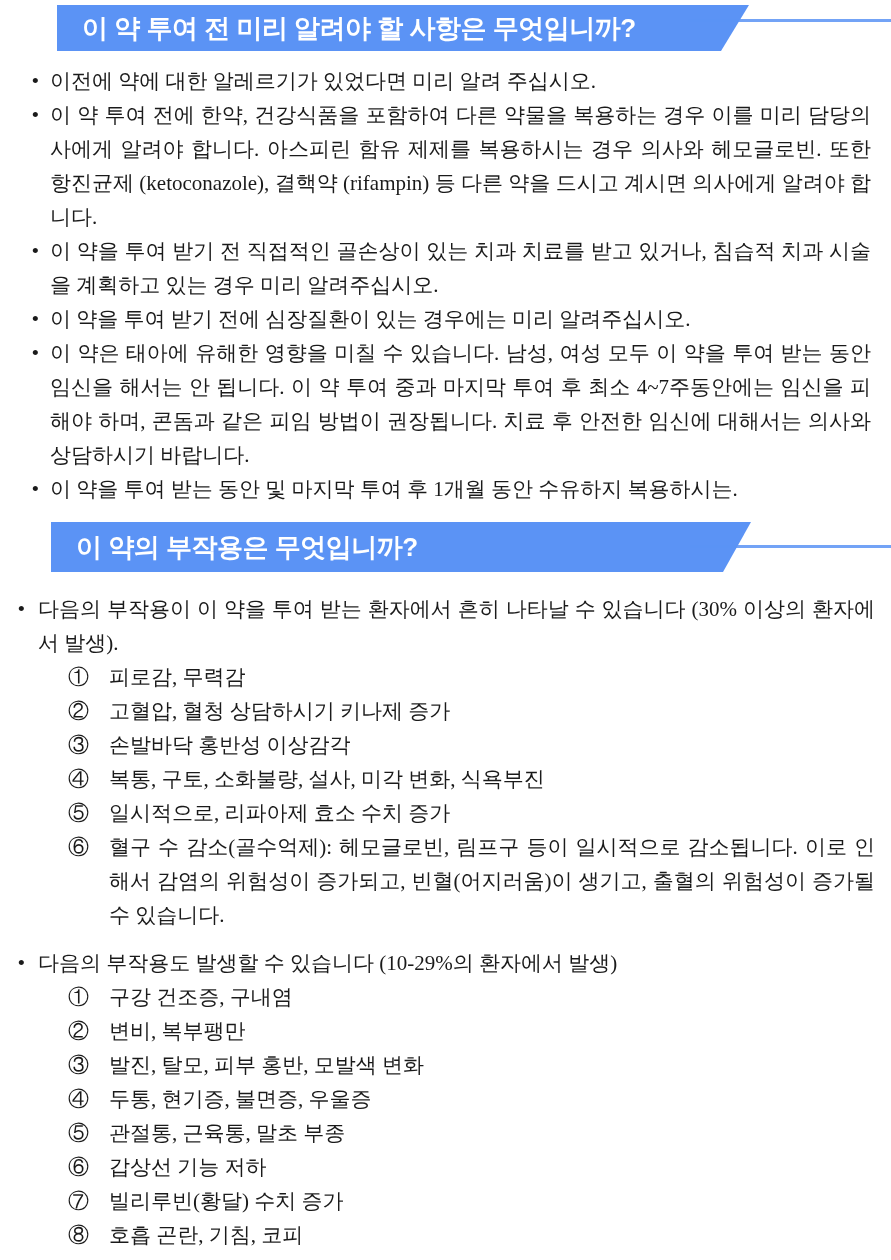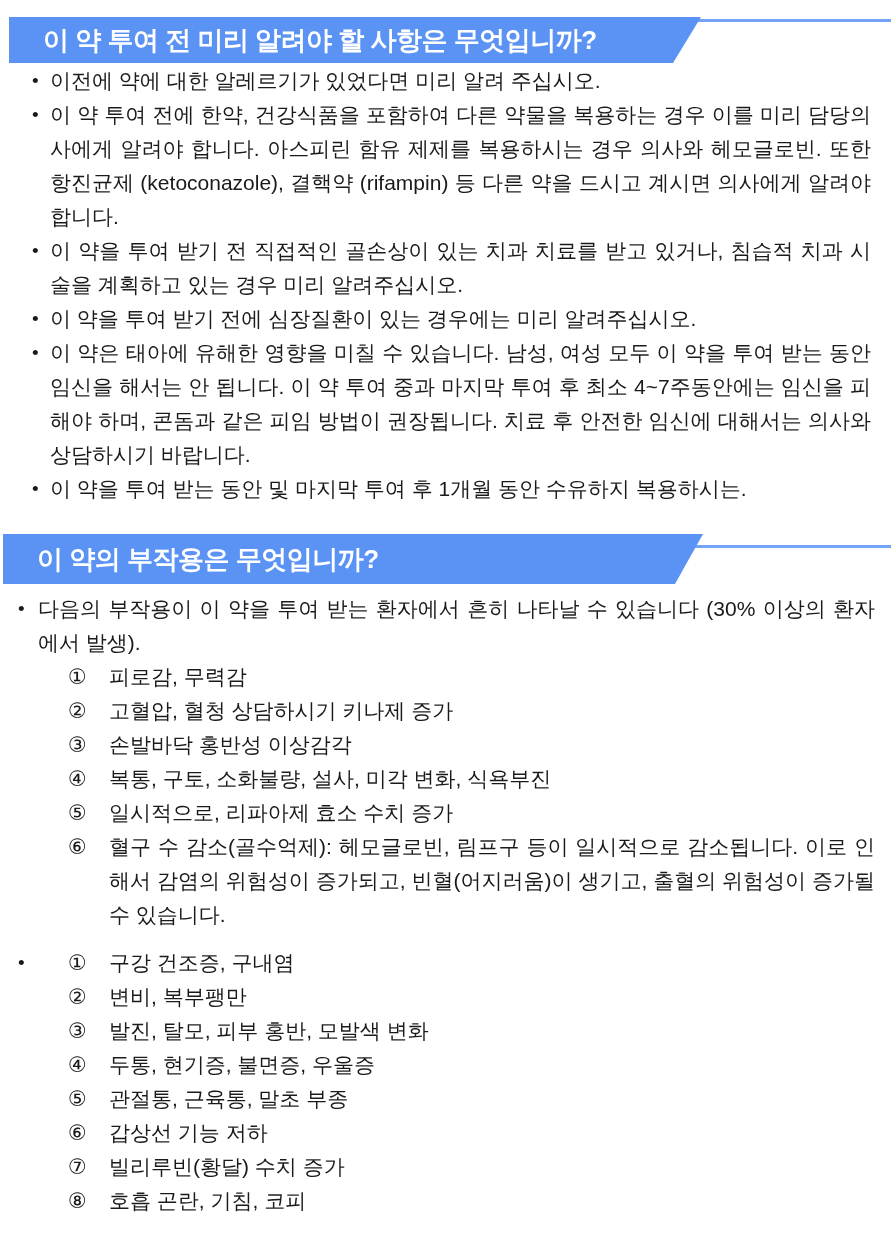--- a/index.html
+++ b/index.html
@@ -13,25 +13,26 @@
     position: relative;
     width: 891px;
     height: 1260px;
     background: #ffffff;
     overflow: hidden;
   }
 
   
   .banner { position: relative; height: 46px; }
   .banner-shape {
-    position: absolute; top: 12px; height: 100%;
+    position: absolute; top: 0; height: 100%;
     background: var(--accent);
     clip-path: polygon(0 0, 100% 0, calc(100% - 28px) 100%, 0 100%);
     display: flex; align-items: center;
-    padding-left: 34px;
+    padding-left: 25px;
+    margin-left: 48px;
   }
   .banner-title {
     color: #ffffff;
     font-size: 26px;
     font-weight: bold;
     letter-spacing: -0.5px;
     white-space: nowrap;
   }
   .banner-line {
     position: absolute;
@@ -53,21 +54,21 @@
   .list2 { margin: 20px 16px 0 18px; }
 
   .bullet-row { display: flex; }
   .bullet-dot {
     flex: 0 0 18px;
     font-size: 19px;
     line-height: 34px;
     text-align: left;
   }
   .list2 .bullet-dot { flex: 0 0 20px; }
-  .bullet-body { flex: 1; }
+  .bullet-body { flex: 1; font-family: Liberation Serif, serif; }
   .bullet-text { text-align: justify; }
 
   .sub-list { margin-left: 30px; }
   .num-row { display: flex; }
   .num-glyph {
     flex: 0 0 25px;
     font-size: 21px;
     line-height: 34px;
   }
   .num-text { flex: 1; text-align: justify; margin-left: 16px; }
@@ -165,20 +166,21 @@
             </div>
           </div>
         </div>
       </div>
     </div>
 
     <div class="group2">
       <div class="bullet-row">
         <span class="bullet-dot">•</span>
         <div class="bullet-body">
+          <p class="bullet-text">다음의 부작용도 발생할 수 있습니다 (10-29%의 환자에서 발생)</p>
           <div class="sub-list">
             <div class="num-row">
               <span class="num-glyph">①</span>
               <p class="num-text">구강 건조증, 구내염</p>
             </div>
             <div class="num-row">
               <span class="num-glyph">②</span>
               <p class="num-text">변비, 복부팽만</p>
             </div>
             <div class="num-row">

